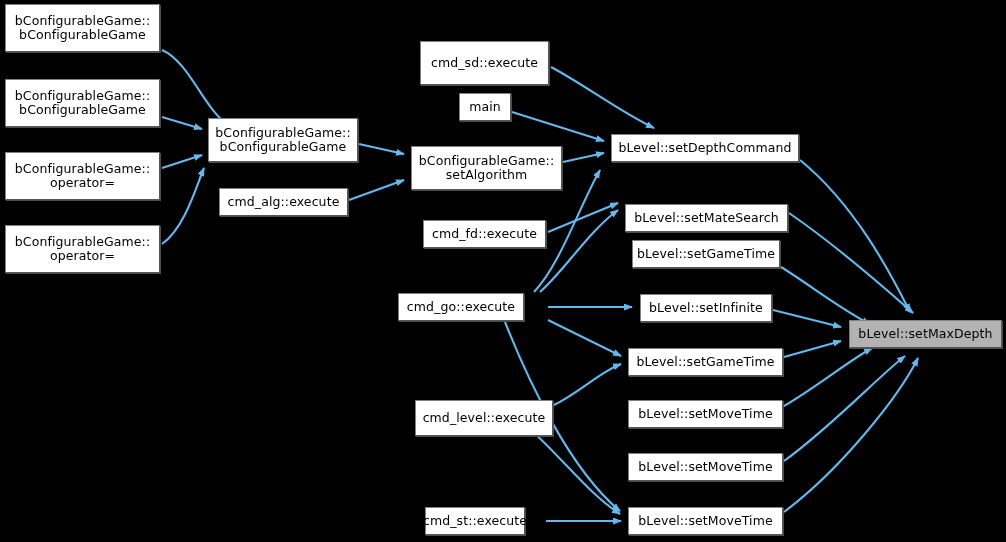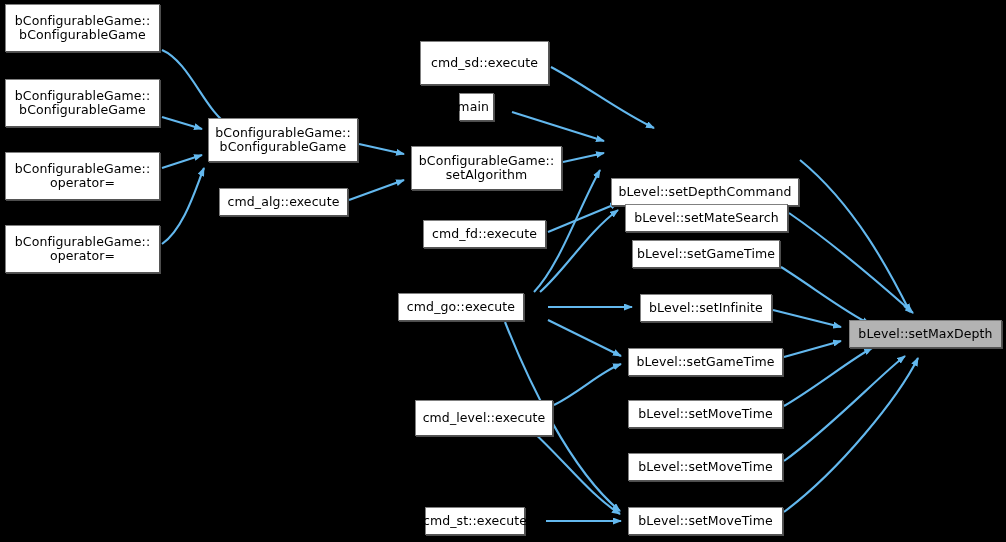--- a/index.html
+++ b/index.html
@@ -70,39 +70,39 @@
       </div>
       <div class="node" style="left: 208px; top: 118px; width: 150px; height: 44px;">
         <span>bConfigurableGame::<br>bConfigurableGame</span>
       </div>
       <div class="node" style="left: 219px; top: 188px; width: 129px; height: 28px; justify-content: center;">
         <span>cmd_alg::execute</span>
       </div>
       <div class="node" style="left: 420px; top: 41px; width: 129px; height: 44px;">
         <span>cmd_sd::execute</span>
       </div>
-      <div class="node" style="left: 459px; top: 93px; width: 35px; height: 28px; justify-content: flex-end;">
+      <div class="node" style="left: 459px; top: 93px; width: 52px; height: 28px;">
         <span>main</span>
       </div>
       <div class="node" style="left: 411px; top: 146px; width: 151px; height: 44px;">
         <span>bConfigurableGame::<br>setAlgorithm</span>
       </div>
       <div class="node" style="left: 423px; top: 220px; width: 123px; height: 28px;">
         <span>cmd_fd::execute</span>
       </div>
       <div class="node" style="left: 398px; top: 293px; width: 126px; height: 28px;">
         <span>cmd_go::execute</span>
       </div>
       <div class="node" style="left: 415px; top: 400px; width: 138px; height: 36px;">
         <span>cmd_level::execute</span>
       </div>
       <div class="node" style="left: 425px; top: 507px; width: 100px; height: 28px;">
         <span>cmd_st::execute</span>
       </div>
-      <div class="node" style="left: 611px; top: 134px; width: 188px; height: 28px; margin-top: 44px;">
+      <div class="node" style="left: 611px; top: 134px; width: 188px; height: 28px;">
         <span>bLevel::setDepthCommand</span>
       </div>
       <div class="node" style="left: 625px; top: 204px; width: 163px; height: 28px;">
         <span>bLevel::setMateSearch</span>
       </div>
       <div class="node" style="left: 632px; top: 240px; width: 148px; height: 28px;">
         <span>bLevel::setGameTime</span>
       </div>
       <div class="node" style="left: 640px; top: 294px; width: 132px; height: 28px;">
         <span>bLevel::setInfinite</span>

